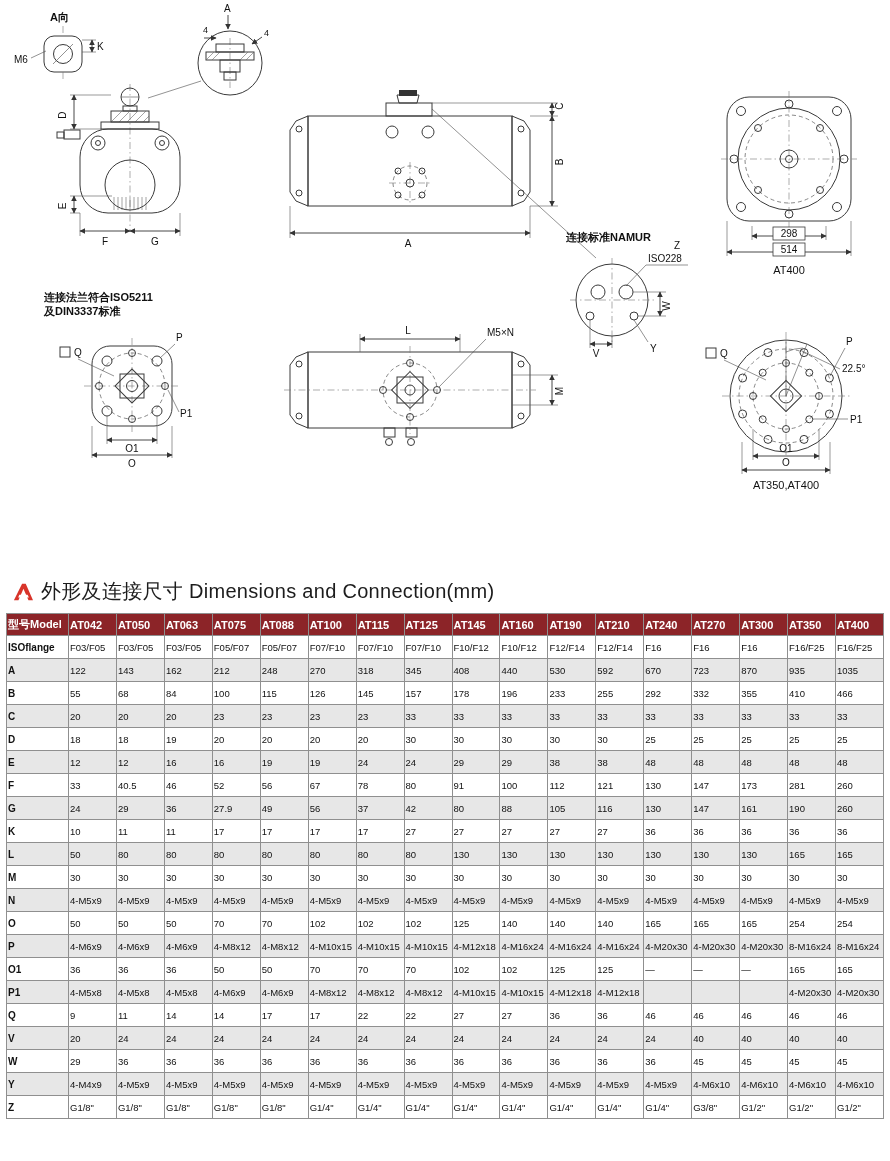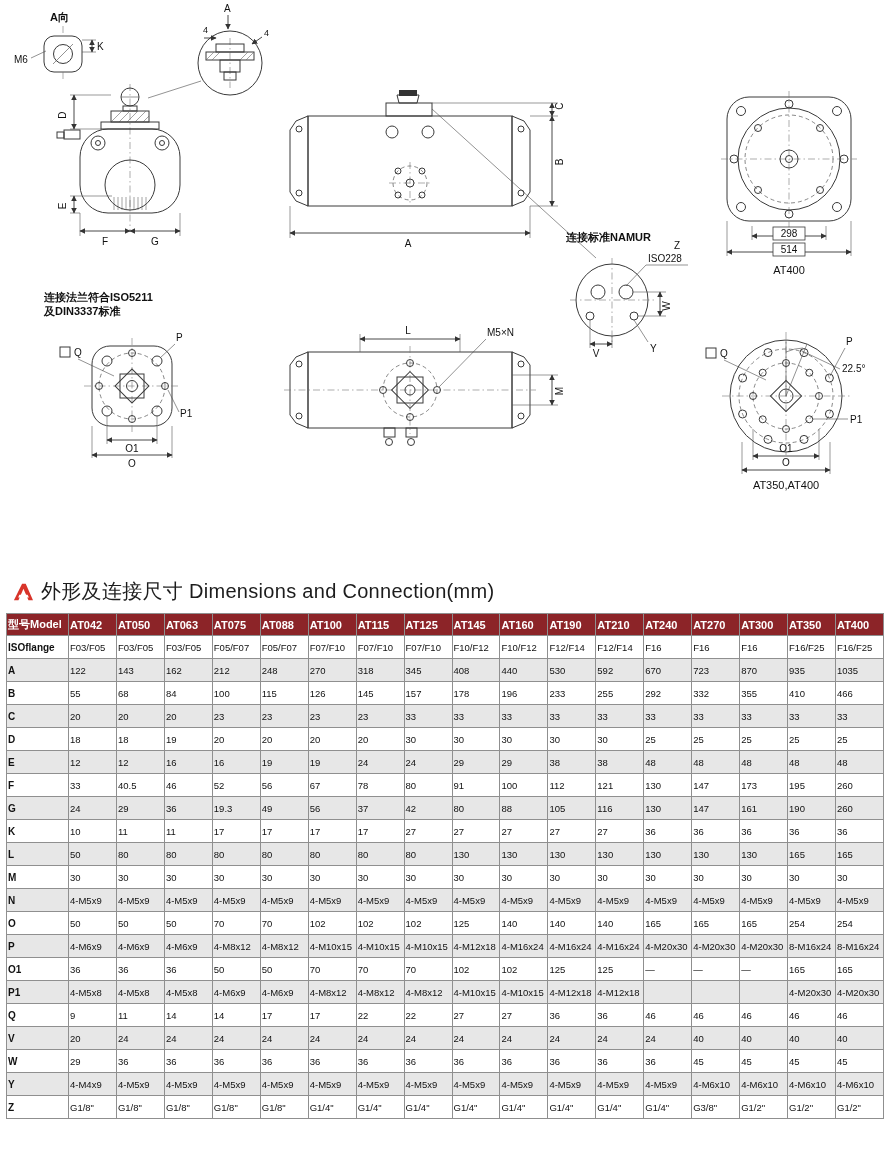--- a/index.html
+++ b/index.html
@@ -531,29 +531,29 @@
           <td>67</td>
           <td>78</td>
           <td>80</td>
           <td>91</td>
           <td>100</td>
           <td>112</td>
           <td>121</td>
           <td>130</td>
           <td>147</td>
           <td>173</td>
-          <td>195</td>
+          <td>281</td>
           <td>260</td>
         </tr>
         <tr>
           <th>G</th>
           <td>24</td>
           <td>29</td>
           <td>36</td>
-          <td>19.3</td>
+          <td>27.9</td>
           <td>49</td>
           <td>56</td>
           <td>37</td>
           <td>42</td>
           <td>80</td>
           <td>88</td>
           <td>105</td>
           <td>116</td>
           <td>130</td>
           <td>147</td>

